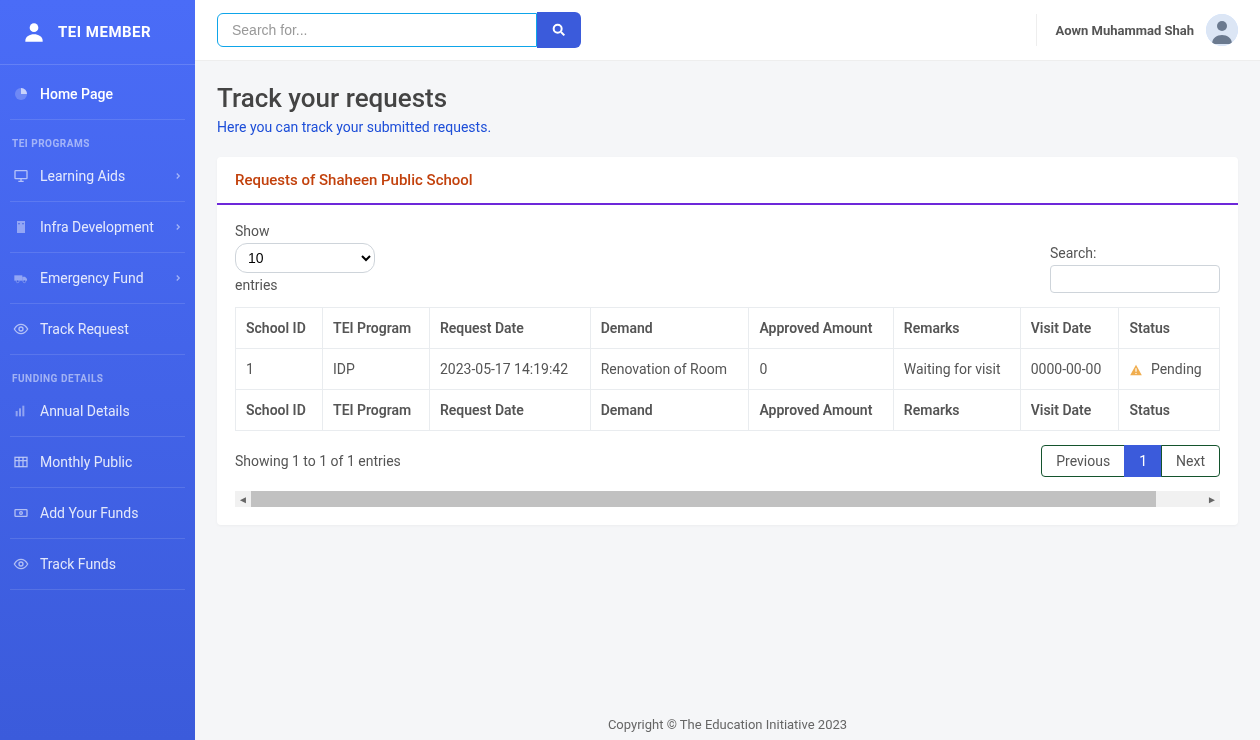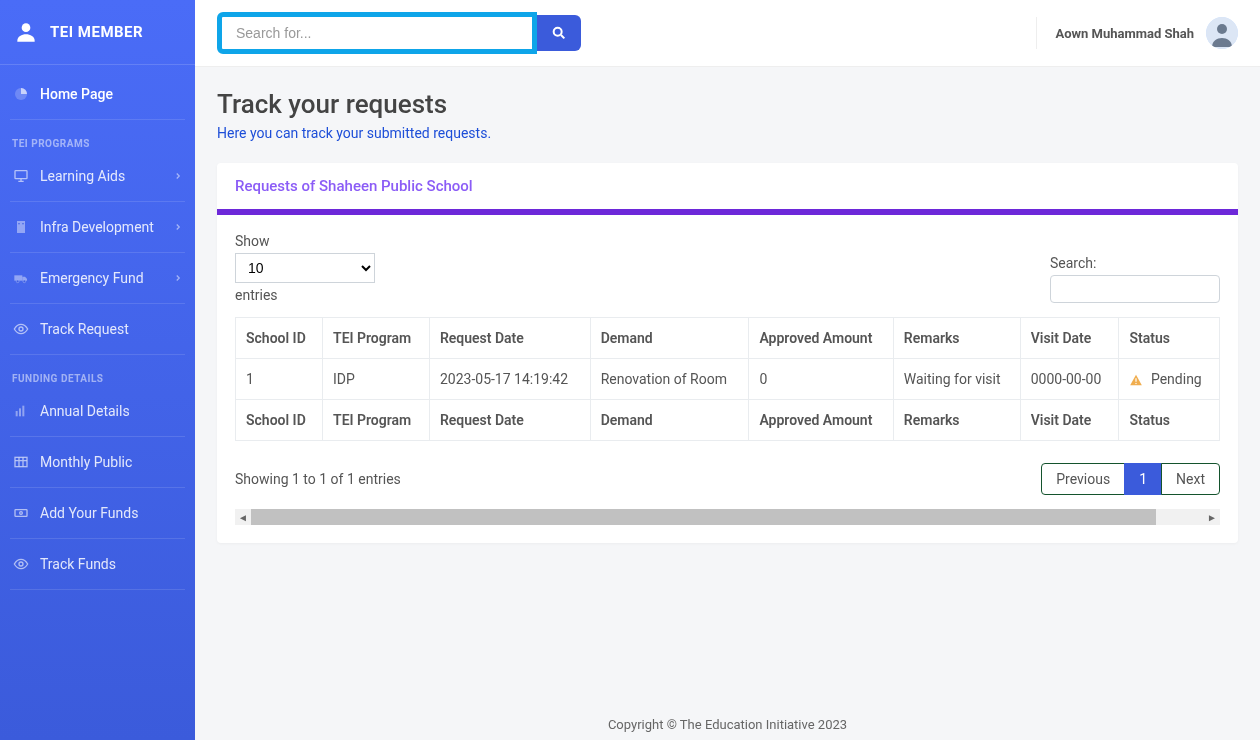--- a/index.html
+++ b/index.html
@@ -2,70 +2,70 @@
 <html><head>
   <meta charset="utf-8">
   <style>
     * { margin: 0; padding: 0; box-sizing: border-box; }
     body { font-family: -apple-system, BlinkMacSystemFont, "Segoe UI", Roboto, "Helvetica Neue", Arial, sans-serif; background: #f5f6f8; color: #555; font-size: 14px; }
     
     .app { display: flex; min-height: 100vh; }
     
     
     .sidebar { width: 195px; background: linear-gradient(180deg, #4a6cf7 0%, #3b5bdb 100%); color: #fff; padding: 0; flex-shrink: 0; }
-    .sidebar-header { display: flex; align-items: center; padding: 18px 12px; border-bottom: 1px solid rgba(255,255,255,0.15); }
+    .sidebar-header { display: flex; align-items: center; padding: 18px 20px; border-bottom: 1px solid rgba(255,255,255,0.15); }
     .sidebar-header .logo { width: 28px; height: 28px; margin-right: 10px; display:flex; align-items:center; justify-content:center; }
     .sidebar-header .brand { font-weight: 700; font-size: 15px; letter-spacing: 0.5px; }
     .sidebar-nav { padding: 8px 0; }
     .nav-section-label { font-size: 10px; font-weight: 700; letter-spacing: 0.5px; color: rgba(255,255,255,0.5); padding: 14px 12px 6px; }
     .nav-item { display: flex; align-items: center; padding: 12px 12px; color: rgba(255,255,255,0.85); cursor: pointer; font-size: 14px; position:relative; }
     .nav-item .icon { width: 18px; height: 18px; margin-right: 10px; opacity: 0.7; display:flex; align-items:center; justify-content:center; flex-shrink:0; }
     .nav-item.active { color: #fff; font-weight:500; }
     .nav-item .chev { margin-left: auto; opacity: 0.6; }
     .nav-divider { height:1px; background: rgba(255,255,255,0.12); margin: 4px 10px; }
     
     
     .main { flex: 1; display: flex; flex-direction: column; min-width:0; }
     
     
     .topbar { background: #fff; display: flex; align-items: center; padding: 12px 22px; border-bottom: 1px solid #eee; }
     .search-wrap { display: flex; align-items: center; }
-    .search-input { width: 320px; padding: 8px 14px; border: 5px solid #0ea5e9; border-radius: 6px 0 0 6px; font-size: 14px; outline: none; color:#555; }
+    .search-input { width: 320px; padding: 8px 14px; border: 1px solid #0ea5e9; border-radius: 6px 0 0 6px; font-size: 14px; outline: none; color:#555; }
     .search-input::placeholder { color:#999; }
     .search-btn { background: #3b5bdb; border: none; color: #fff; padding: 0 14px; height: 36px; border-radius: 0 6px 6px 0; cursor: pointer; display:flex; align-items:center; justify-content:center; }
     .topbar-spacer { flex: 1; }
     .user-block { display: flex; align-items: center; padding-left: 18px; border-left: 1px solid #eee; }
     .user-name { font-size: 13px; color: #555; margin-right: 12px; font-weight: bold; }
     .avatar { width: 32px; height: 32px; border-radius: 50%; background: #cfe2ff; display:flex; align-items:center; justify-content:center; overflow:hidden; }
     
     
     .content { padding: 22px; flex:1; }
     .page-title { font-size: 26px; font-weight: 500; color: #444; margin-bottom: 6px; }
     .page-subtitle { font-size: 14px; color: #1d4ed8; margin-bottom: 22px; }
     
     .card { background: #fff; border-radius: 4px; box-shadow: 0 1px 3px rgba(0,0,0,0.04); }
-    .card-header { padding: 14px 18px; border-bottom: 6px solid #6d28d9; color: #8b5cf6; font-weight: 500; font-size: 15px; }
+    .card-header { padding: 14px 18px; border-bottom: 2px solid #6d28d9; color: #c2410c; font-weight: 500; font-size: 15px; }
     .card-body { padding: 18px; }
     
     .table-controls { display: flex; margin-bottom: 14px; align-items:flex-end; }
     .length-control label { color: #555; font-size:14px; }
-    .length-select { display:block; width: 140px; margin: 4px 0; padding: 5px 8px; border: 1px solid #ced4da; border-radius: 0; font-size:14px; background:#fff; }
+    .length-select { display:block; width: 140px; margin: 4px 0; padding: 5px 8px; border: 1px solid #ced4da; border-radius: 12px; font-size:14px; background:#fff; }
     .filter-control { margin-left: auto; }
     .filter-control label { color:#555; font-size:14px; }
     .filter-input { display:block; width: 170px; margin-top: 4px; padding: 5px 8px; border: 1px solid #ced4da; border-radius: 4px; font-size:14px; }
     
     table.data { width: 100%; border-collapse: collapse; font-size: 14px; }
     table.data th, table.data td { text-align: left; padding: 12px 10px; border: 1px solid #e9ecef; vertical-align: top; }
     table.data thead th { font-weight: 600; color: #555; background:#fff; }
     table.data tfoot th { font-weight: 600; color: #555; }
     table.data tbody td { color: #555; }
     .status-cell { white-space: nowrap; }
     .warn-icon { color: #f0ad4e; margin-right:4px; }
     
-    .table-footer { display: flex; align-items: center; margin-top: 22px; gap: 31px; }
+    .table-footer { display: flex; align-items: center; margin-top: 14px; gap: 31px; }
     .table-info { color: #555; font-size:14px; }
     .paginate { margin-left: auto; display: flex; }
     .paginate a { padding: 7px 14px; border: 1px solid #14532d; color: #555; text-decoration: none; font-size:14px; cursor:pointer; margin-left:-1px; background:#fff; }
     .paginate a:first-child { border-radius: 4px 0 0 4px; }
     .paginate a:last-child { border-radius: 0 4px 4px 0; }
     .paginate a.active { background: #3b5bdb; color: #fff; border-color:#3b5bdb; }
     
     .hscroll { margin-top: 14px; height: 16px; background: #f1f1f1; position: relative; display:flex; align-items:center; }
     .hscroll .arrow { width: 16px; text-align:center; color:#666; font-size:10px; cursor:pointer; }
     .hscroll .track { flex:1; height:16px; background:#f1f1f1; position:relative; }

